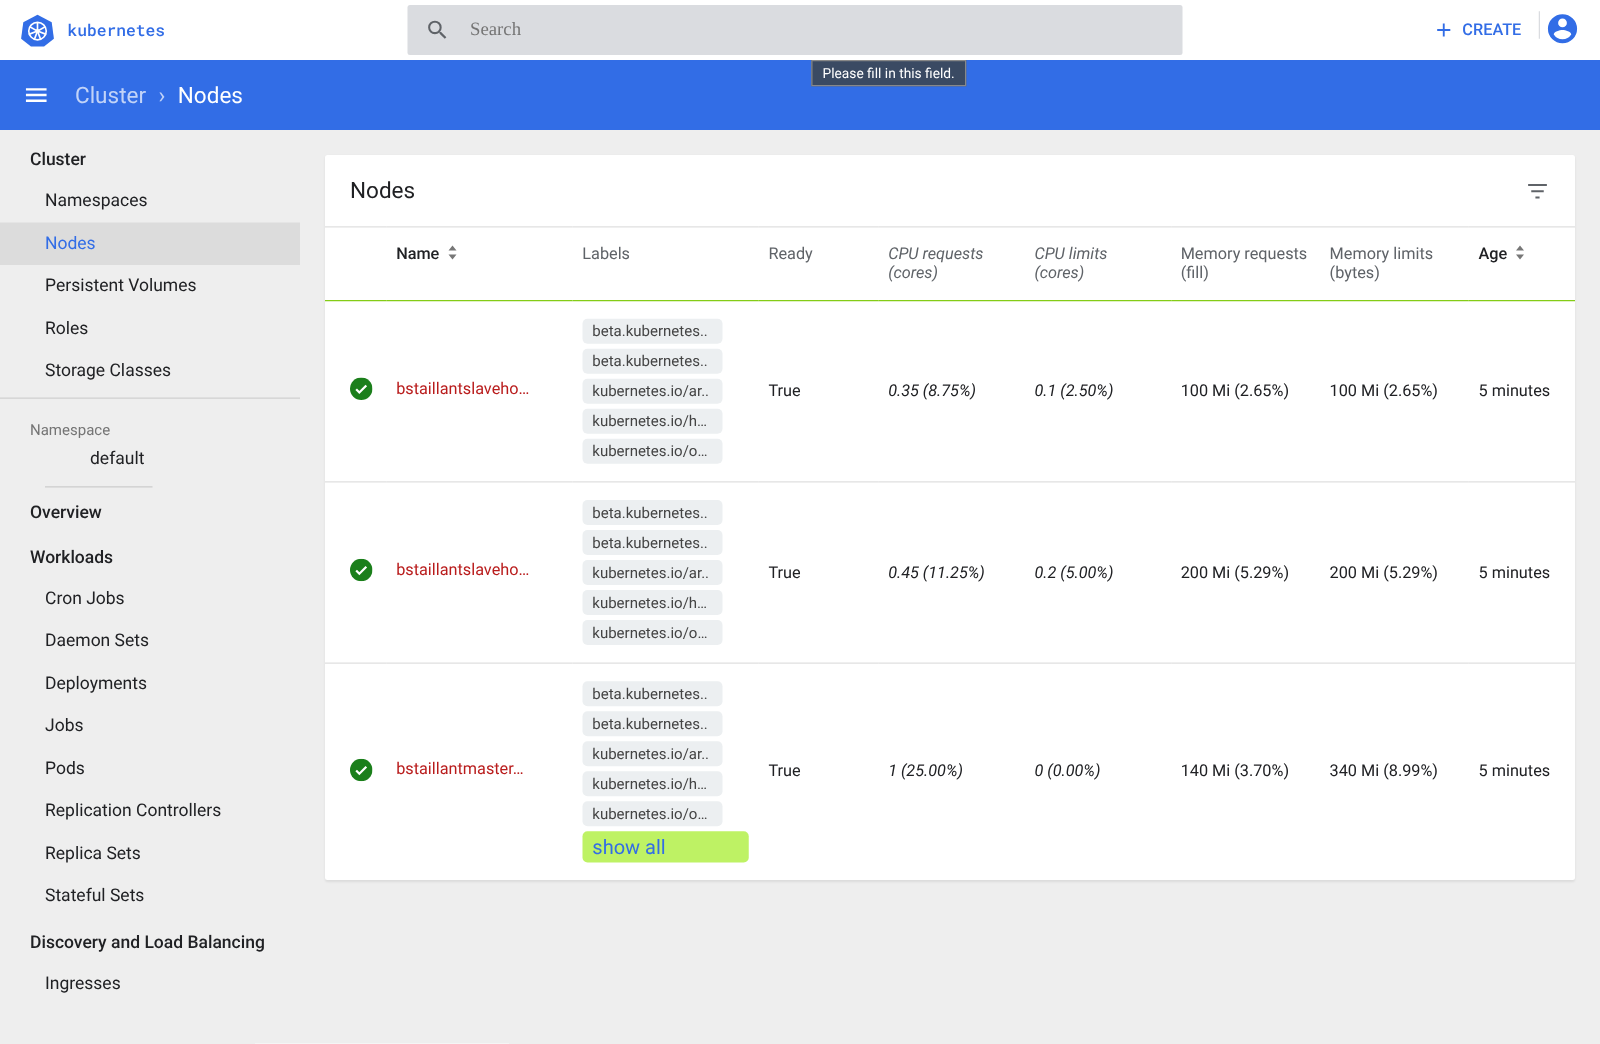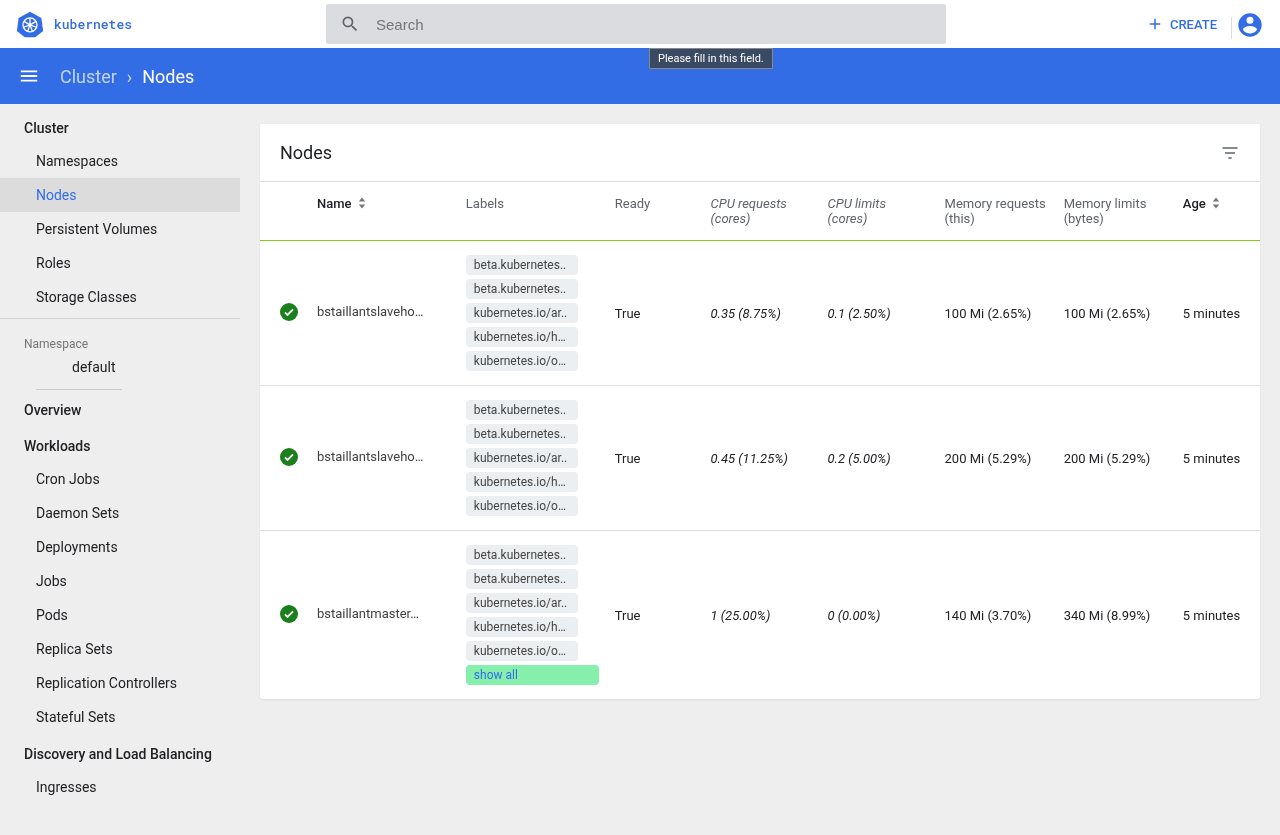--- a/index.html
+++ b/index.html
@@ -5,23 +5,23 @@
 * { box-sizing: border-box; margin: 0; padding: 0; }
 body { font-family: Roboto, "Helvetica Neue", Arial, sans-serif; font-size: 14px; color: #202124; background: #fff; overflow: hidden; }
 
 
 .topbar { height: 48px; display: flex; align-items: center; padding: 0 16px; background: #fff; }
 .logo-wrap { display: flex; align-items: center; gap: 10px; width: 310px; }
 .logo-icon { width: 28px; height: 28px; }
 .logo-text { font-family: "Roboto Mono", monospace; font-size: 13px; color: #326de6; font-weight: 500; }
 .searchwrap { flex: 0 0 620px; height: 40px; background: #dadce0; border-radius: 2px; display: flex; align-items: center; padding: 0 14px; position: relative; }
 .searchwrap .sicon { width: 20px; height: 20px; fill: #5f6368; margin-right: 16px; }
-.searchwrap input { border: none; background: transparent; font-size: 15px; flex: 1; outline: none; color: #5f6368; }
+.searchwrap input { border: none; background: transparent; font-size: 15px; flex: 1; outline: none; color: #5f6368; font-family: Liberation Serif, serif; }
 .tooltip { position: absolute; top: 44px; left: 323px; background: #3a4a63; color: #fff; font-size: 11px; padding: 3px 8px; border: 1px solid #888; white-space: nowrap; z-index: 10; }
-.tb-right { margin-left: auto; display: flex; align-items: flex-end; gap: 4px; }
+.tb-right { margin-left: auto; display: flex; align-items: flex-start; gap: 4px; }
 .createbtn { display: flex; align-items: center; gap: 6px; color: #326de6; font-size: 13px; font-weight: 500; padding: 6px 10px; cursor: pointer; }
 .createbtn svg { width: 18px; height: 18px; fill: #326de6; }
 .vdiv { width: 1px; height: 22px; background: #dadce0; }
 .usericon { width: 28px; height: 28px; fill: #326de6; cursor: pointer; }
 
 
 .blueheader { height: 56px; background: #326de6; display: flex; align-items: center; color: #fff; padding: 0 18px; }
 .menuicon { width: 22px; height: 22px; fill: #fff; cursor: pointer; margin-right: 20px; }
 .crumb { display: flex; align-items: center; gap: 10px; font-size: 18px; }
 .crumb .c1 { color: rgba(255,255,255,0.7); cursor: pointer; }
@@ -47,24 +47,24 @@
 
 table { width: 100%; border-collapse: collapse; }
 thead th { text-align: left; font-size: 13px; font-weight: 400; color: #5f6368; padding: 14px 8px; border-top: 1px solid #e0e0e0; border-bottom: 1px solid #84cc16; vertical-align: top; }
 thead th:first-child { padding-left: 20px; width: 46px; }
 thead th.sortable { color: #202124; font-weight: 500; cursor: pointer; }
 thead th.sortable .sortarrows { display: inline-block; width: 10px; margin-left: 3px; vertical-align: middle; }
 tbody td { font-size: 13px; padding: 14px 8px; border-bottom: 1px solid #e0e0e0; vertical-align: middle; }
 tbody td:first-child { padding-left: 20px; width: 46px; }
 tbody tr:last-child td { border-bottom: none; }
 .statusicon { width: 18px; height: 18px; }
-.nodelink { color: #404040; cursor: pointer; max-width: 118px; overflow: hidden; text-overflow: ellipsis; white-space: nowrap; display: inline-block; }
+.nodelink { color: #b91c1c; cursor: pointer; max-width: 118px; overflow: hidden; text-overflow: ellipsis; white-space: nowrap; display: inline-block; }
 .labels { display: flex; flex-direction: column; gap: 4px; }
 .chip { background: #eceff1; border-radius: 4px; padding: 3px 8px; font-size: 12px; color: #444; max-width: 112px; overflow: hidden; text-overflow: ellipsis; white-space: nowrap; display: inline-block; }
-.showall { color: #326de6; background: #86efac; border-radius: 4px; padding: 3px 8px; font-size: 12px; cursor: pointer; display: inline-block; }
+.showall { color: #326de6; background: #bef264; border-radius: 4px; padding: 3px 8px; font-size: 16px; cursor: pointer; display: inline-block; }
 
 .col-name { width: 140px; }
 .col-labels { width: 140px; }
 .col-ready { width: 90px; }
 .col-cpu { width: 110px; font-style: italic; }
 .col-mem { width: 112px; }
 .col-age { width: 80px; }
 </style>
 </head>
 <body>
@@ -136,22 +136,22 @@
           <path d="M0 0l5 6 5-6z" fill="#757575"></path>
         </svg>
     </div>
     <div class="sb-section-title">Overview</div>
     <div class="sb-section-title">Workloads</div>
     <div class="sb-item">Cron Jobs</div>
     <div class="sb-item">Daemon Sets</div>
     <div class="sb-item">Deployments</div>
     <div class="sb-item">Jobs</div>
     <div class="sb-item">Pods</div>
+    <div class="sb-item">Replication Controllers</div>
     <div class="sb-item">Replica Sets</div>
-    <div class="sb-item">Replication Controllers</div>
     <div class="sb-item">Stateful Sets</div>
     <div class="sb-section-title">Discovery and Load Balancing</div>
     <div class="sb-item">Ingresses</div>
   </div>
 
   <div class="content">
     <div class="card">
       <div class="card-header">
         <div class="card-title">Nodes</div>
         <svg class="filtericon" viewBox="0 0 24 24">
@@ -167,21 +167,21 @@
               <span class="sortarrows">
                 <svg viewBox="0 0 10 14" width="8" height="12">
                     <path d="M5 0l4 5H1zM5 14l4-5H1z" fill="#777"></path>
                   </svg>
               </span>
             </th>
             <th class="col-labels">Labels</th>
             <th class="col-ready">Ready</th>
             <th class="col-cpu">CPU requests (cores)</th>
             <th class="col-cpu">CPU limits (cores)</th>
-            <th class="col-mem">Memory requests (this)</th>
+            <th class="col-mem">Memory requests (fill)</th>
             <th class="col-mem">Memory limits (bytes)</th>
             <th class="sortable col-age">
               <span>Age</span>
               <span class="sortarrows">
                 <svg viewBox="0 0 10 14" width="8" height="12">
                     <path d="M5 0l4 5H1zM5 14l4-5H1z" fill="#777"></path>
                   </svg>
               </span>
             </th>
           </tr>

